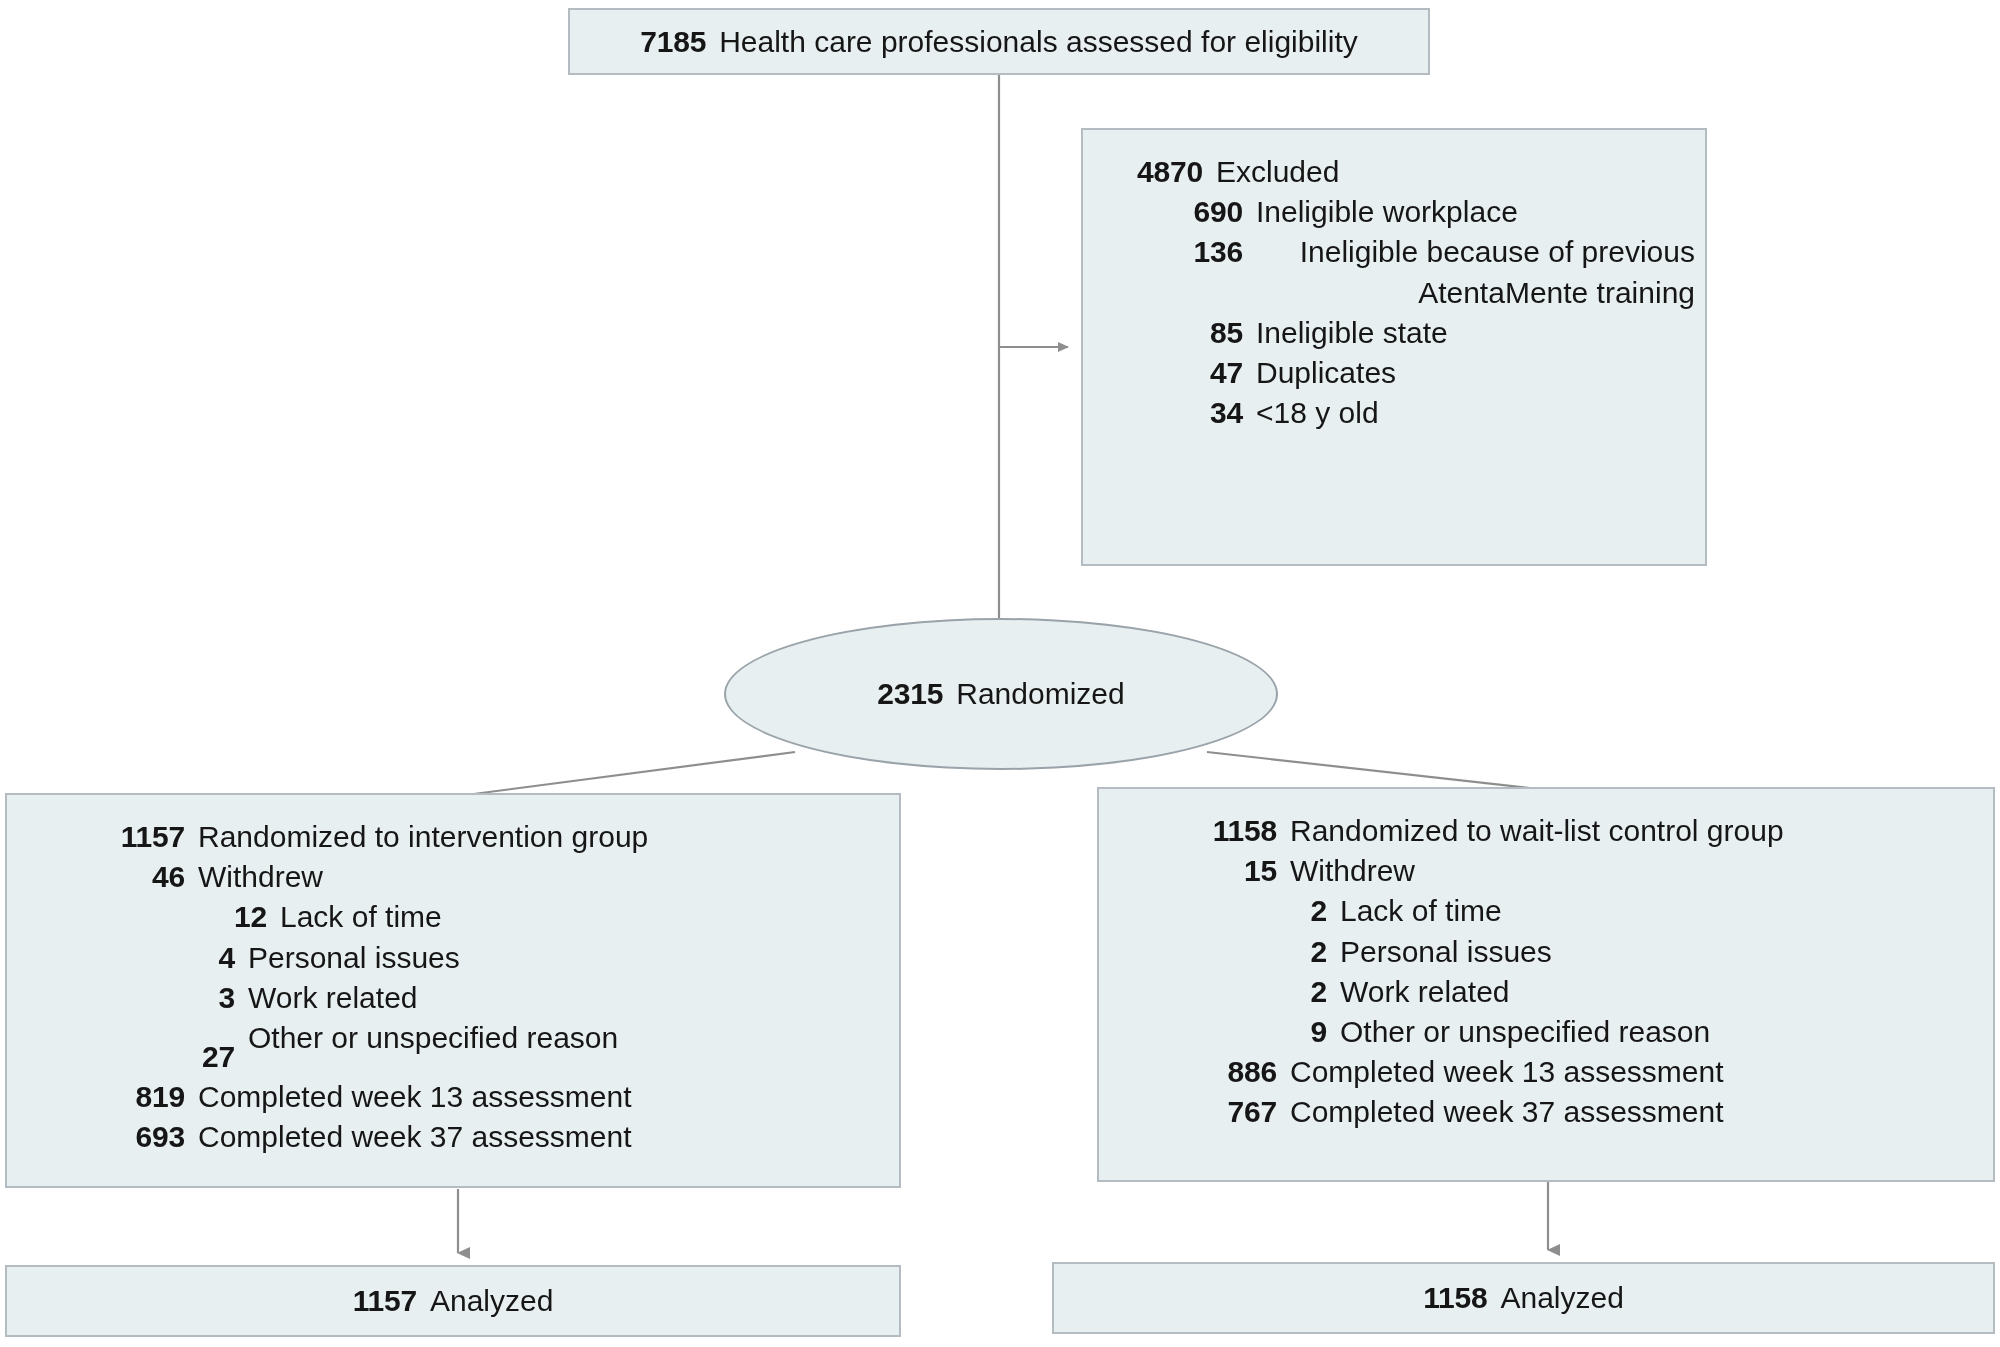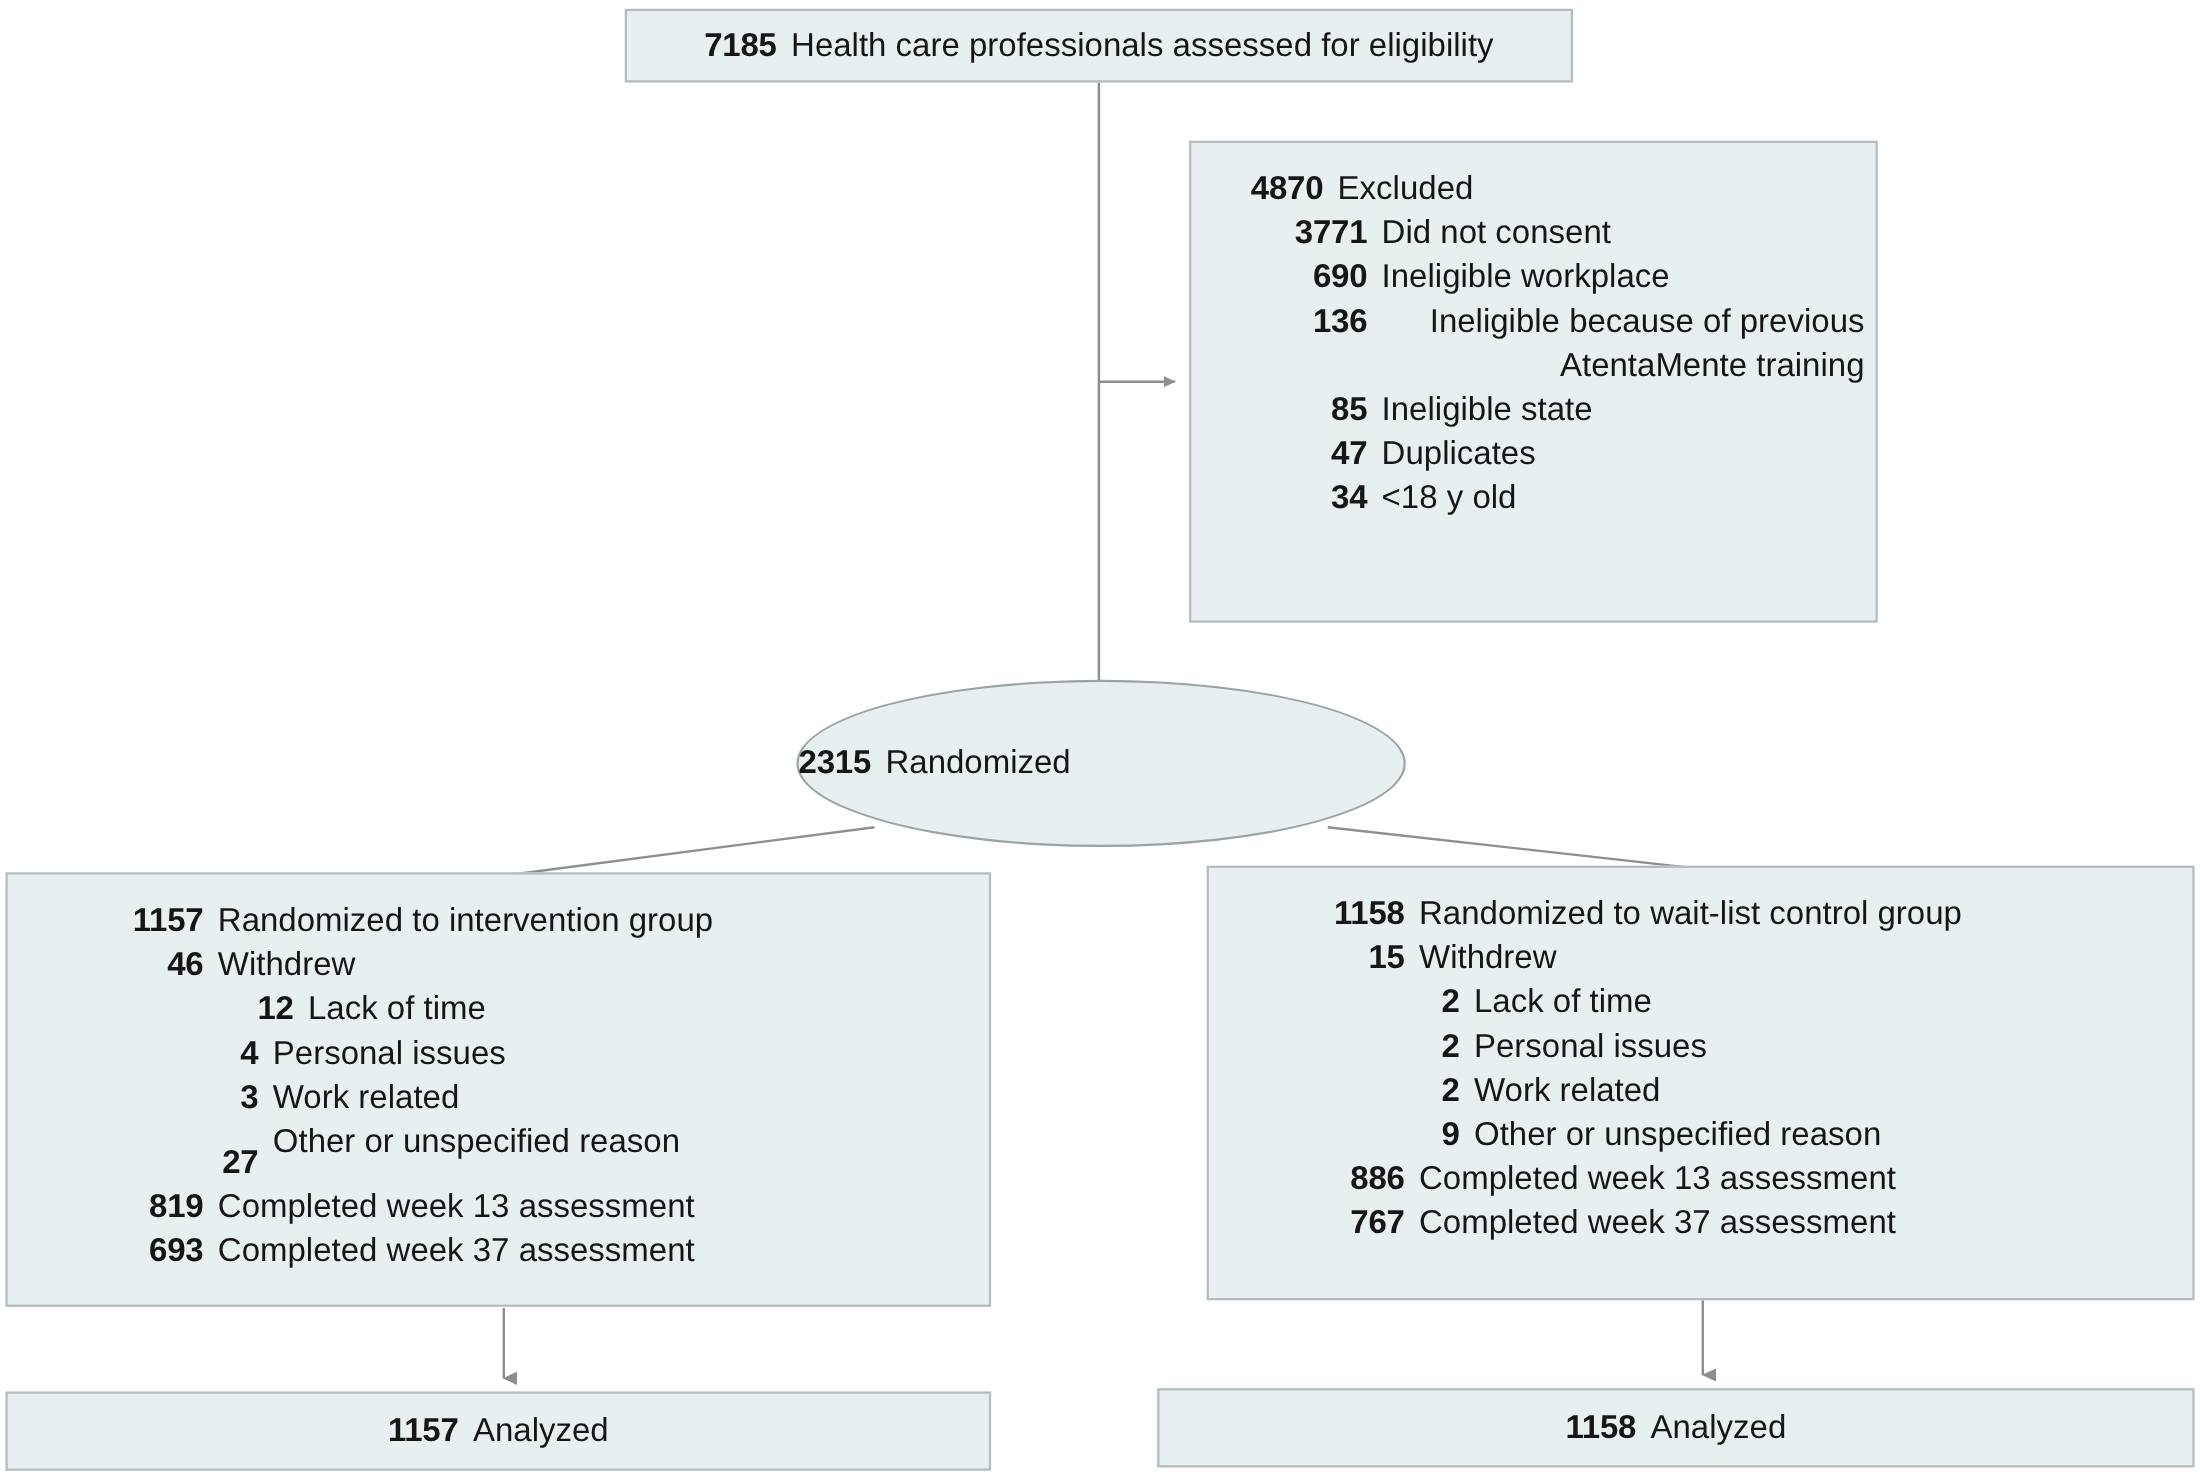--- a/index.html
+++ b/index.html
@@ -38,21 +38,21 @@
   }
 
   .ellipse {
     position: absolute;
     background: #e8eff1;
     border: 2px solid #9aa3a9;
     border-radius: 50%;
     box-sizing: border-box;
     display: flex;
     align-items: center;
-    justify-content: flex-start;
+    justify-content: center;
   }
 
   
   .rows {
     position: absolute;
     left: 0;
     top: 0;
     width: 100%;
     box-sizing: border-box;
   }
@@ -168,24 +168,20 @@
   </div>
 
   <div class="box" id="box-excluded">
     <div class="rows">
 
       <div class="row ind-0">
         <span class="num" style="width:120px;">4870</span>
         <span class="lbl nowrap">Excluded</span>
       </div>
 
-      <div class="row ind-1">
-        <span class="num">3771</span>
-        <span class="lbl nowrap">Did not consent</span>
-      </div>
 
       <div class="row ind-1">
         <span class="num">690</span>
         <span class="lbl nowrap">Ineligible workplace</span>
       </div>
 
       <div class="row ind-1">
         <span class="num">136</span>
         <span class="lbl" style="max-width:470px;text-align:right;">Ineligible because of previous AtentaMente training</span>
       </div>

